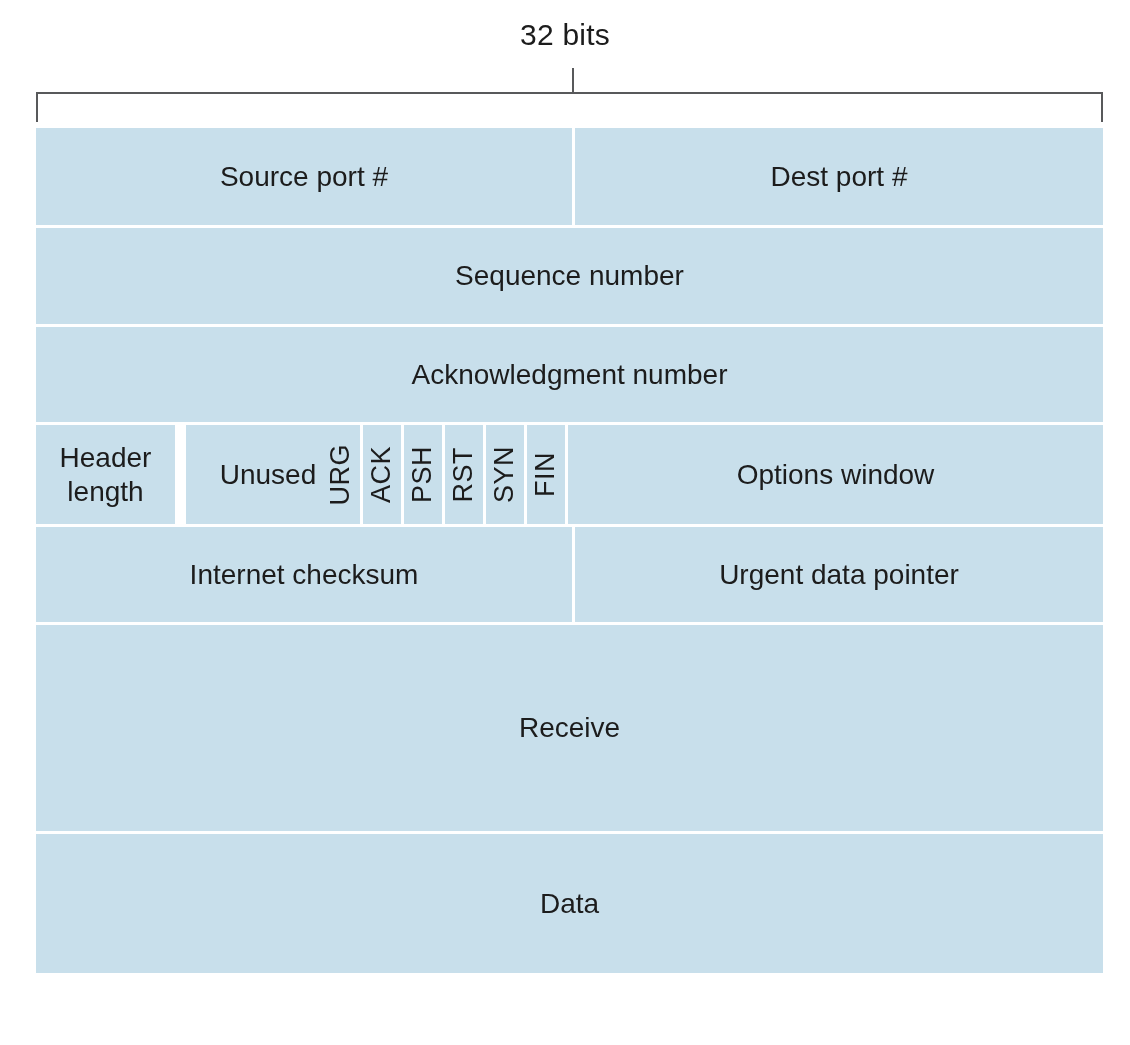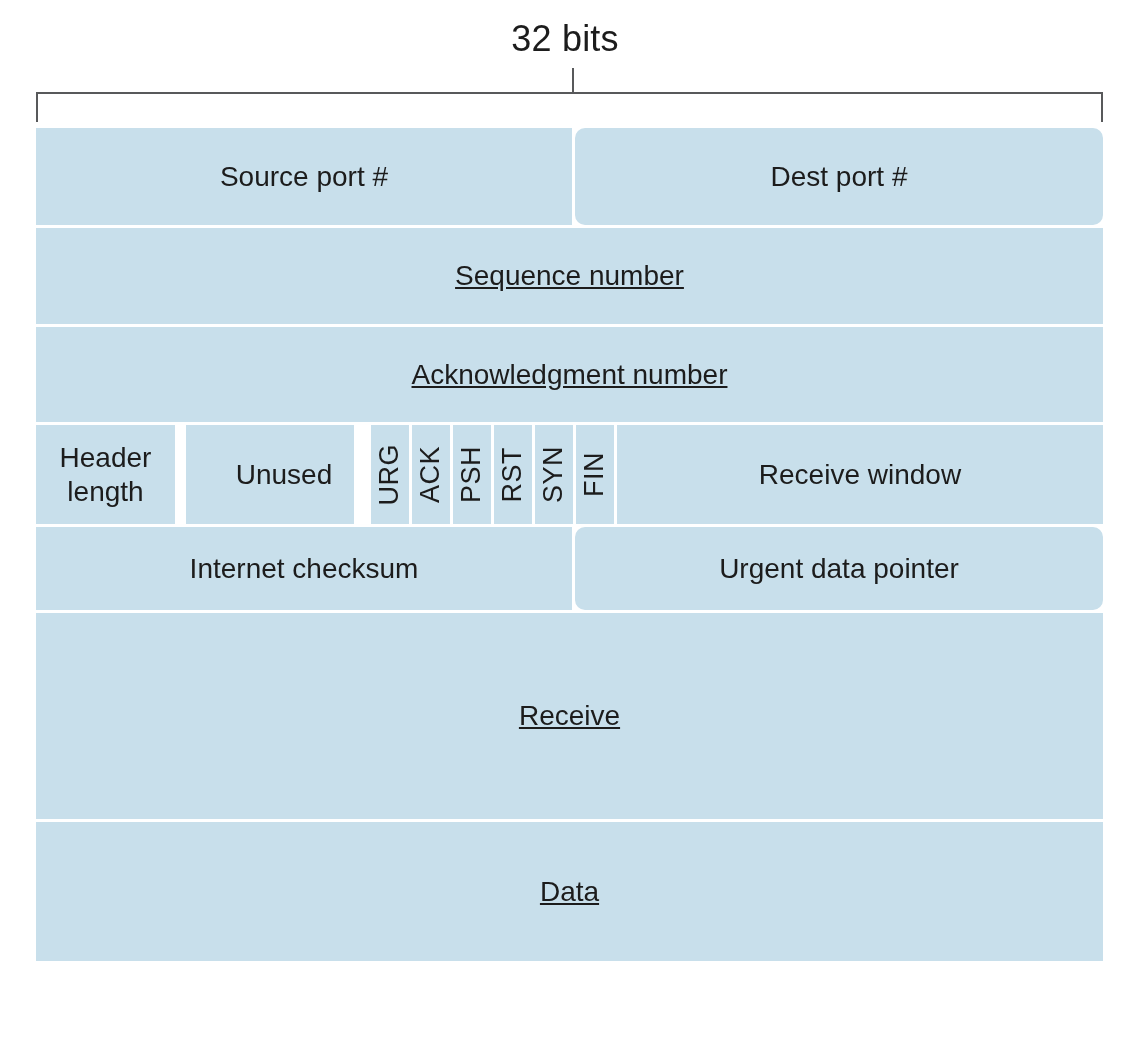--- a/index.html
+++ b/index.html
@@ -22,21 +22,21 @@
     height: 1045px;
   }
 
   
   .bits-label {
     position: absolute;
     left: 0;
     top: 18px;
     width: 1130px;
     text-align: center;
-    font-size: 36px;
+    font-size: 30px;
     letter-spacing: 0.2px;
     color: #1c1c1c;
   }
   
   .bits-stem {
     position: absolute;
     left: 572px;
     top: 68px;
     width: 2px;
     height: 25px;
@@ -78,34 +78,34 @@
     display: flex;
     align-items: center;
     justify-content: center;
     text-align: center;
     font-size: 28px;
     line-height: 1.18;
     color: #1c1c1c;
     box-sizing: border-box;
   }
   .cell.half-left  { width: 536px; margin-right: 3px; }
-  .cell.half-right { flex: 1 1 auto; border-radius: 10px; }
-  .cell.full       { width: 100%; text-decoration: underline; }
+  .cell.half-right { flex: 1 1 auto; }
+  .cell.full       { width: 100%; }
 
   .r-ports      .cell { height: 97px; }
   .r-seq        .cell { height: 96px; }
   .r-ack        .cell { height: 95px; }
   .r-flags      .cell { height: 99px; }
-  .r-checksum   .cell { height: 83px; }
+  .r-checksum   .cell { height: 95px; }
   .r-options    .cell { height: 206px; }
   .r-data       .cell { height: 139px; }
 
   
   .cell.hdrlen { width: 139px; margin-right: 11px; }
-  .cell.unused { width: 168px; margin-right: 17px; padding-left: 28px; }
+  .cell.unused { width: 136px; margin-right: 0; padding-left: 28px; }
   .cell.flag {
     width: 38px;
     margin-right: 3px;
   }
   .cell.recvwin { flex: 1 1 auto; }
 
   .vert-text {
     writing-mode: vertical-rl;
     transform: rotate(180deg);
     font-size: 27px;
@@ -158,21 +158,21 @@
       <div class="cell flag">
         <span class="vert-text">RST</span>
       </div>
       <div class="cell flag">
         <span class="vert-text">SYN</span>
       </div>
       <div class="cell flag">
         <span class="vert-text">FIN</span>
       </div>
 
-      <div class="cell recvwin">Receive window</div>
+      <div class="cell recvwin">Options window</div>
     </div>
 
     <div class="row r-checksum">
       <div class="cell half-left">Internet checksum</div>
       <div class="cell half-right">Urgent data pointer</div>
     </div>
 
     <div class="row r-options">
       <div class="cell full">Receive</div>
     </div>

